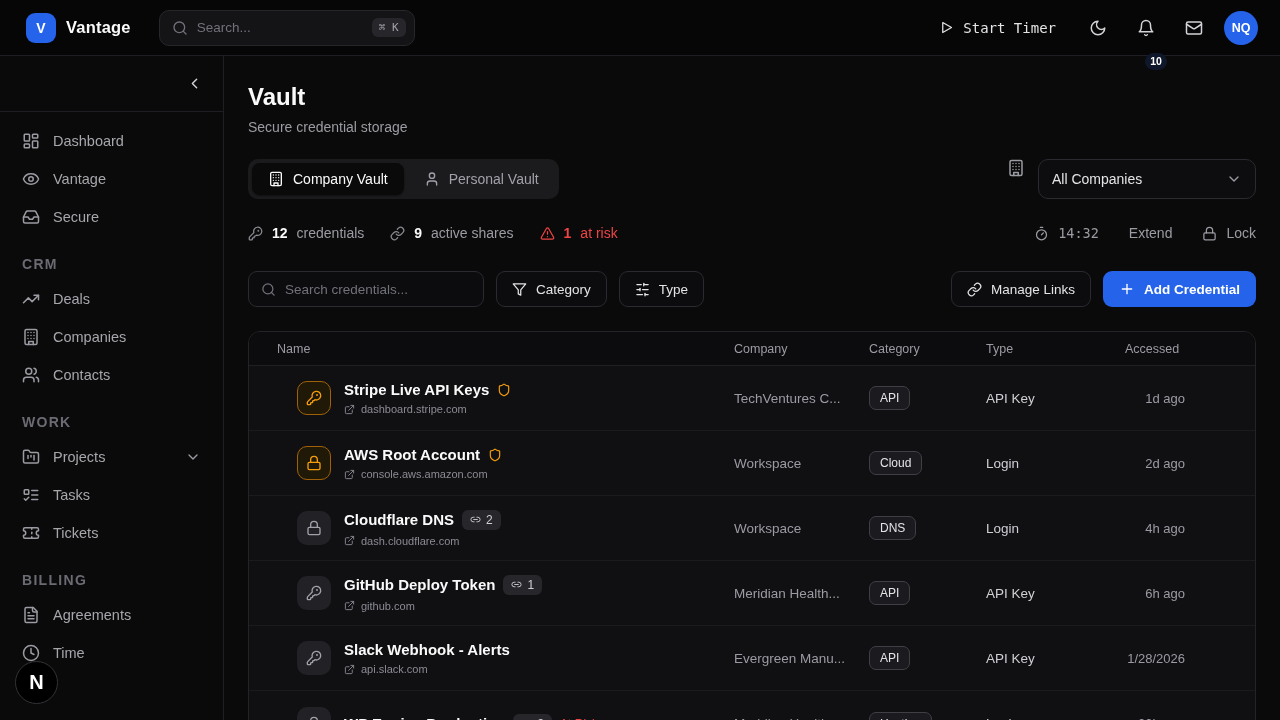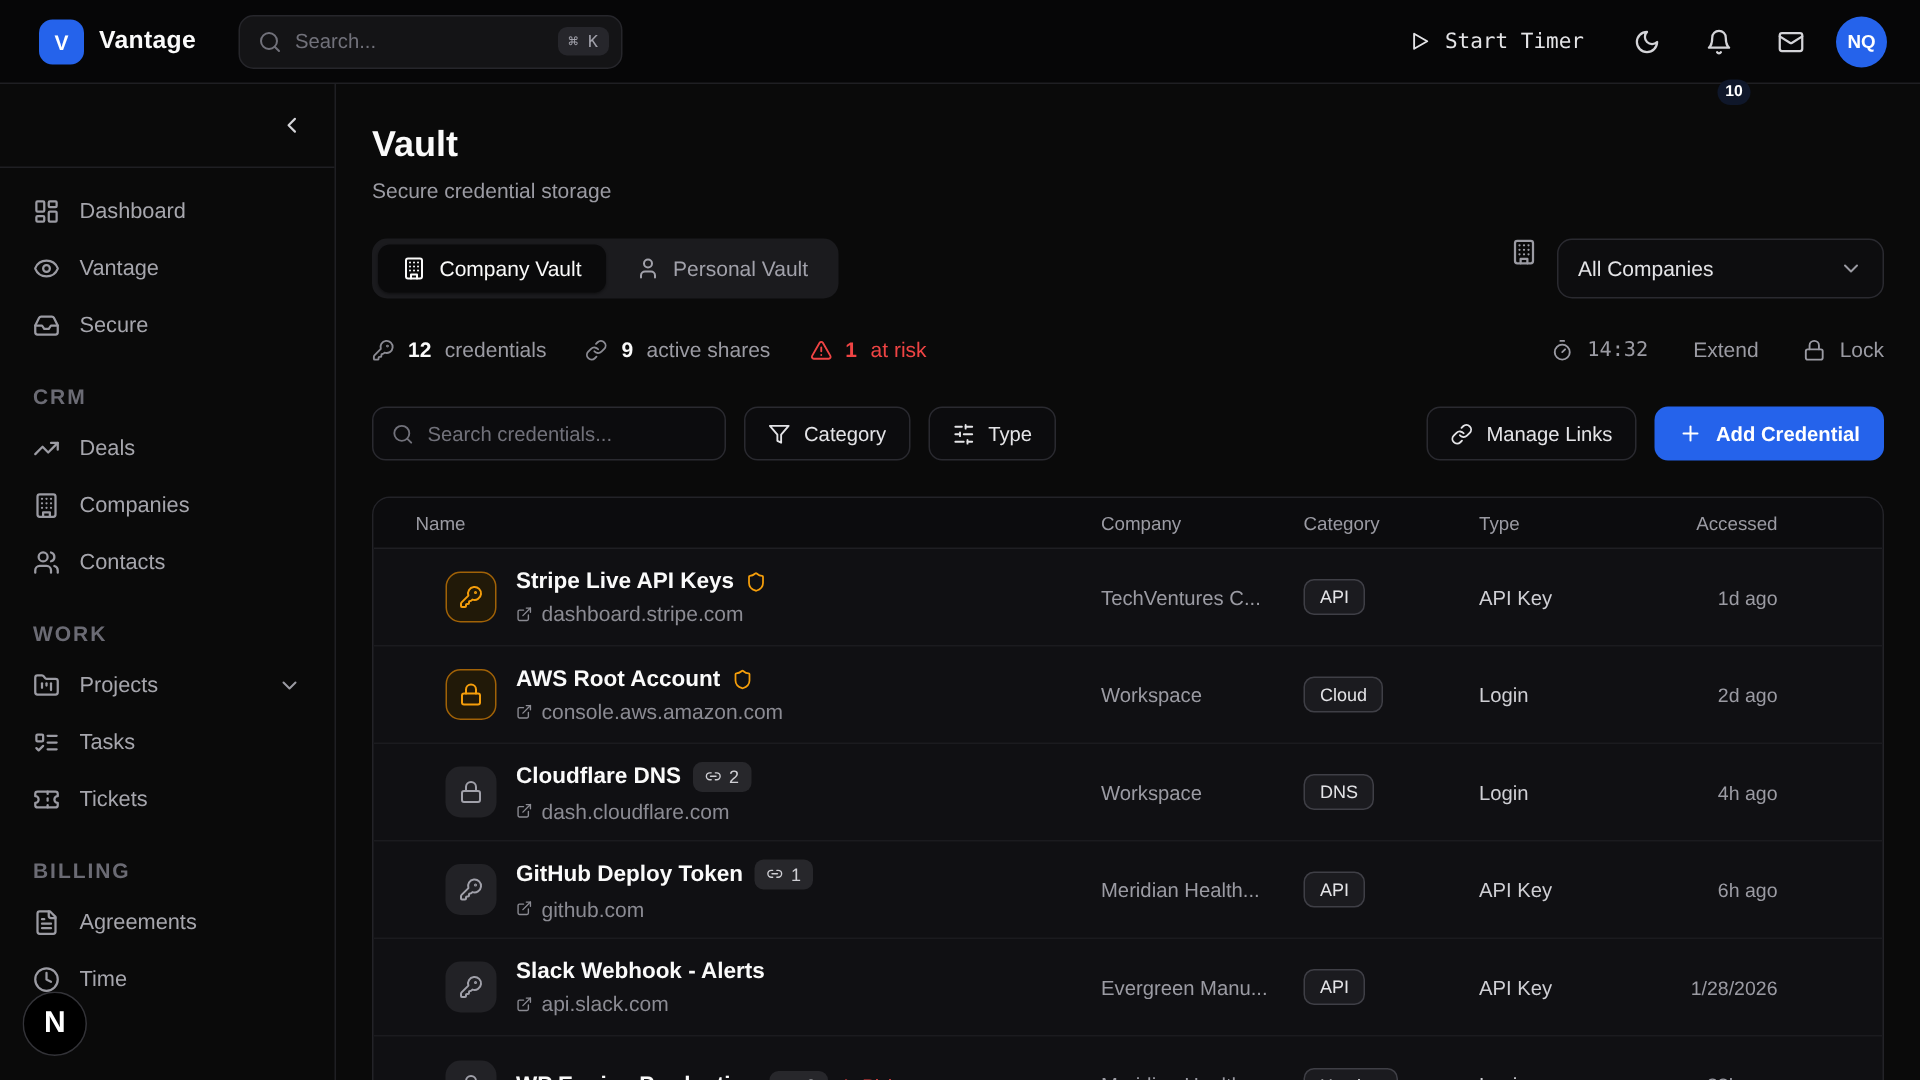--- a/index.html
+++ b/index.html
@@ -84,34 +84,34 @@
               font-size:13.5px; display:flex; align-items:center; gap:9px; padding:0 15px; cursor:pointer;}
   .toolbar-right{ margin-left:auto; display:flex; gap:12px;}
   .primary-btn{ height:36px; background:#2563eb; border:none; border-radius:9px; color:#fff; font-size:13.5px;
                 font-weight:600; display:flex; align-items:center; gap:9px; padding:0 16px; cursor:pointer;}
 
   
   .table-card{ margin-top:24px; border:1px solid #232328; border-radius:12px; background:#101013; overflow:hidden;}
   .thead, .trow{ display:grid; grid-template-columns:1fr 135px 117px 133px 136px; align-items:center;}
   .thead{ height:34px; background:#0c0c0e; border-bottom:1px solid #1f1f23; color:#9b9ba3; font-size:12.5px;}
   .th-name{ padding-left:28px;}
-  .th-accessed{ text-align:right; padding-right:70px;}
+  .th-accessed{ text-align:center; padding-right:70px;}
   .trow{ height:65px; border-bottom:1px solid #1b1b1f; cursor:pointer;}
   .trow:last-child{ border-bottom:none;}
   .name-cell{ display:flex; align-items:center; gap:13px; padding-left:48px;}
   .tile{ width:34px; height:34px; border-radius:10px; background:#222226; display:flex; align-items:center;
          justify-content:center; color:#a1a1aa;}
   .tile-amber{ background:#211908; border:1px solid #a16207; color:#f59e0b;}
   .name-line{ display:flex; align-items:center; gap:8px;}
   .cred-name{ font-size:15px; font-weight:600; color:#fafafa; white-space:nowrap;}
   .shield-i{ color:#f59e0b;}
   .links-pill{ display:flex; align-items:center; gap:5px; background:#27272b; border-radius:6px;
                padding:3px 8px; font-size:12px; color:#cfcfd4;}
   .risk-text{ font-size:12px; color:#ef4444;}
-  .domain-line{ margin-top:5px; display:flex; align-items:center; gap:6px; font-size:14px; color:#8b8b93;}
+  .domain-line{ margin-top:5px; display:flex; align-items:center; gap:6px; font-size:11px; color:#8b8b93;}
   .company-cell{ font-size:13.5px; color:#9b9ba3; white-space:nowrap; overflow:hidden;}
   .cat-badge{ display:inline-block; border:1px solid #3f3f46; background:#1b1b1f; border-radius:7px;
               padding:4px 10px; font-size:12px; color:#e4e4e7;}
   .type-cell{ font-size:13.5px; color:#cfcfd4;}
   .accessed-cell{ font-size:13px; color:#9b9ba3; text-align:right; padding-right:70px;}
 </style>
 </head>
 <body>
 
 <header class="topbar">

